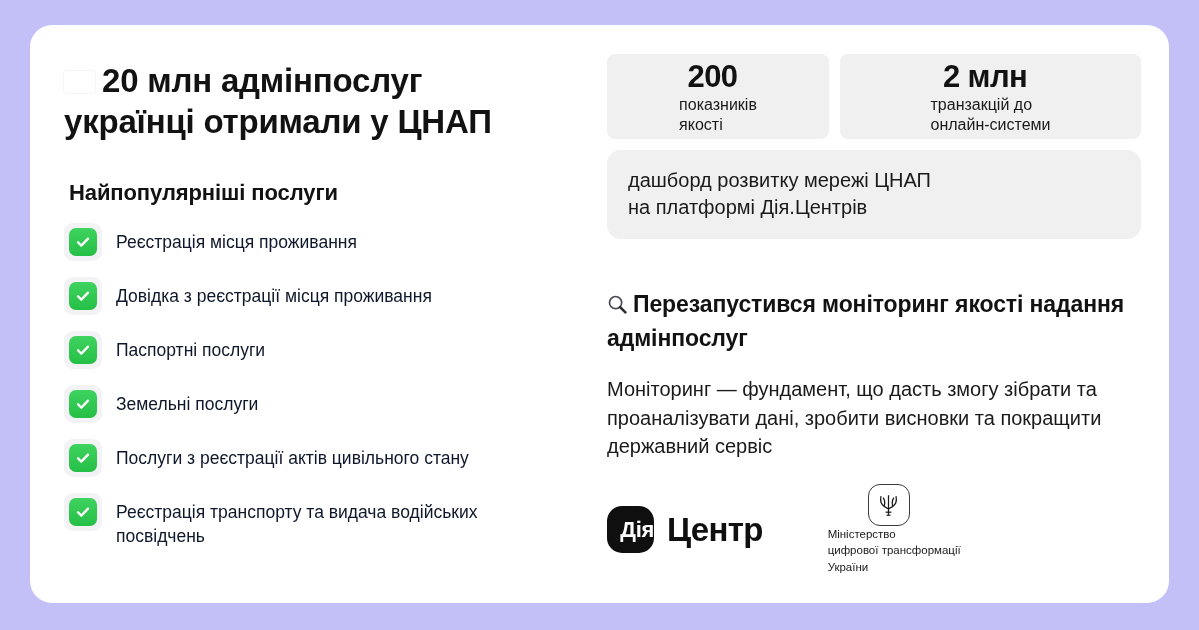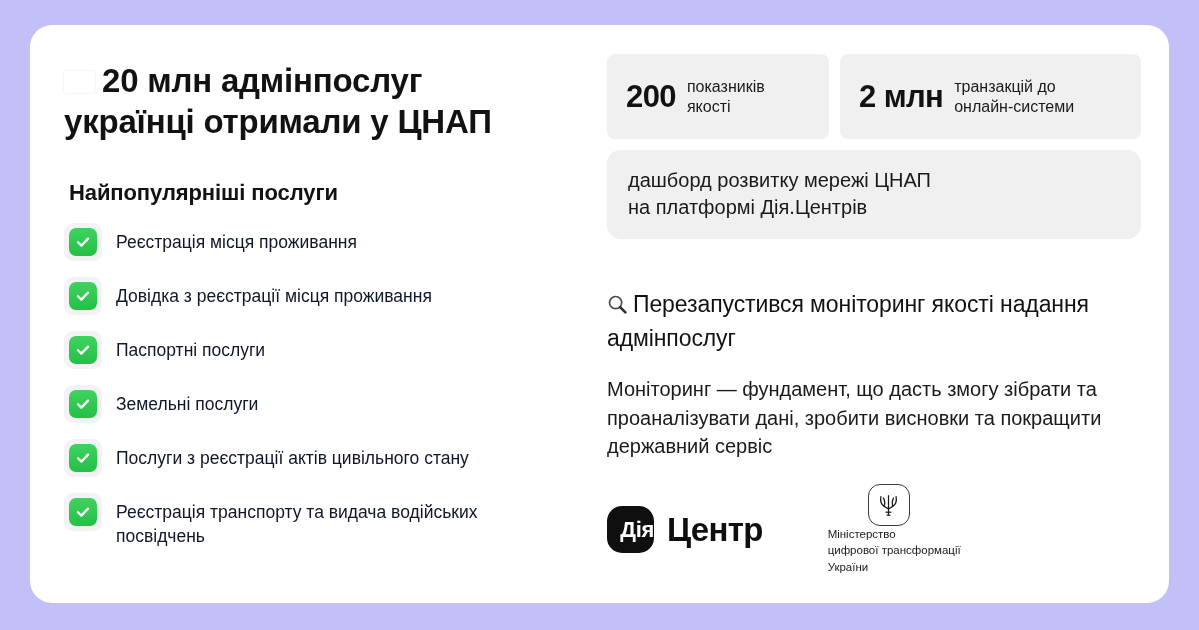--- a/index.html
+++ b/index.html
@@ -117,22 +117,23 @@
   }
   .stat-row {
     display: flex;
     gap: 11px;
   }
   .stat-card {
     background: #f0f0f1;
     border-radius: 8px;
     display: flex;
     align-items: center;
-    padding: 23px 19px;
-    box-sizing: border-box;
+    padding: 5px 19px;
+    box-sizing: border-box;
+    flex-direction: column;
   }
   .stat-card.first { width: 222px; }
   .stat-card.second { flex: 1; }
   .stat-value {
     font-size: 31px;
     font-weight: bold;
     color: #121212;
     letter-spacing: -0.6px;
     white-space: nowrap;
     margin-right: 11px;
@@ -149,21 +150,21 @@
     border-radius: 14px;
     padding: 17px 21px 19px 21px;
     font-size: 20px;
     line-height: 1.33;
     color: #1a1a1a;
   }
 
   .monitor-title {
     margin-top: 50px;
     font-size: 23px;
-    font-weight: normal;
+    font-weight: bold;
     line-height: 1.33;
     color: #121212;
     letter-spacing: -0.1px;
     max-width: 525px;
   }
   .magnifier-icon {
     display: inline-block;
     vertical-align: -3px;
     margin-right: 5px;
   }

